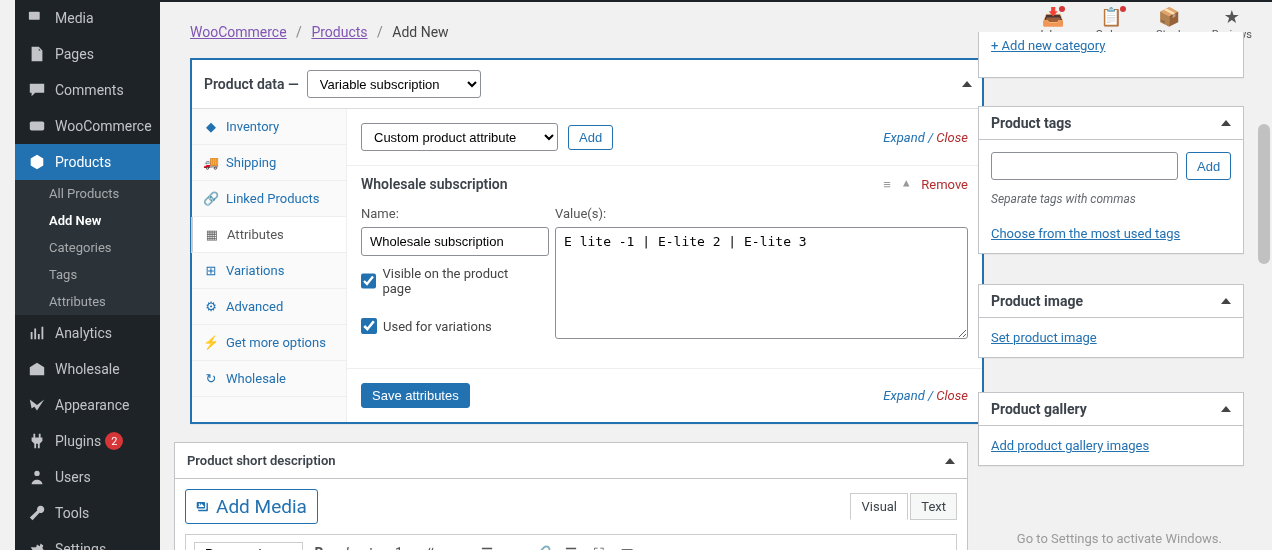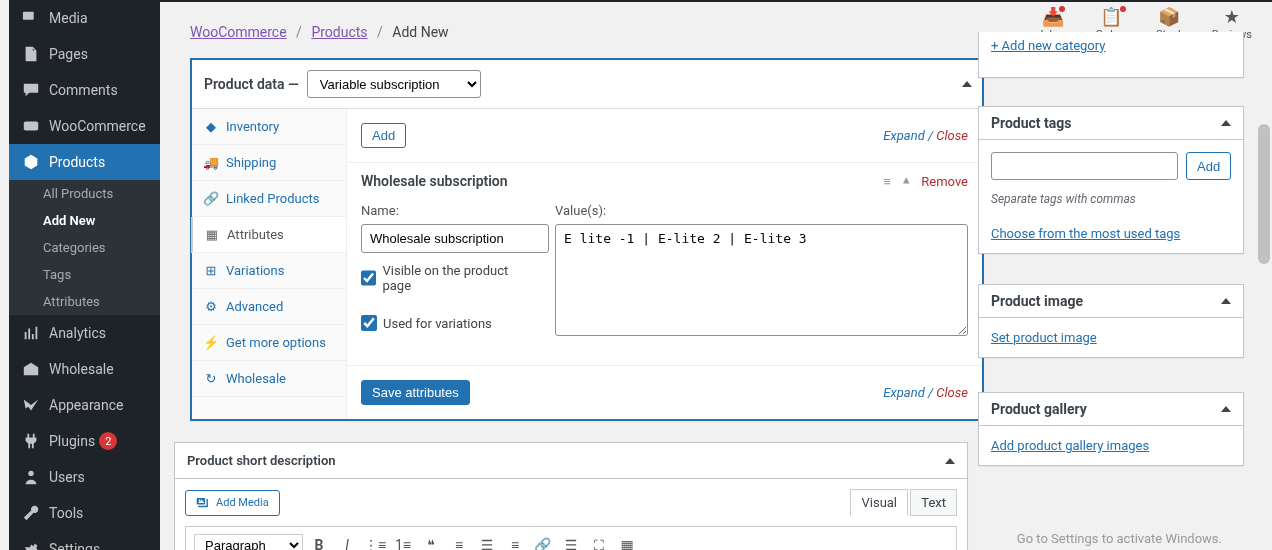--- a/index.html
+++ b/index.html
@@ -1,17 +1,17 @@
 <!DOCTYPE html>
 <html><head>
 <meta charset="utf-8">
 <style>
 * { box-sizing: border-box; margin: 0; padding: 0; }
 body { font-family: -apple-system, BlinkMacSystemFont, "Segoe UI", Roboto, sans-serif; font-size: 13px; background: #f1f1f1; color: #3c434a; width: 1272px; height: 550px; overflow: hidden; position: relative; }
-#adminmenu { position: absolute; left: 9px; top: 0; width: 160px; height: 550px; background: #1d2327; color: #f0f0f1; }
+#adminmenu { position: absolute; left: 15px; top: 0; width: 160px; height: 550px; background: #1d2327; color: #f0f0f1; }
 #adminmenu .menu-item { display: flex; align-items: center; padding: 8px 12px; color: #c3c4c7; cursor: pointer; font-size: 14px; }
 #adminmenu .menu-item .icon { width: 20px; height: 20px; margin-right: 8px; display: inline-flex; align-items: center; justify-content: center; fill: currentColor; }
 #adminmenu .menu-item.current { background: #2271b1; color: #fff; position: relative; }
 #adminmenu .menu-item.current::after { content: ""; position: absolute; right: -8px; top: 50%; margin-top: -8px; border: 8px solid transparent; border-right-color: #f1f1f1; }
 #adminmenu .submenu { background: #2c3338; font-size: 13px; }
 #adminmenu .submenu .sub-item { padding: 6px 12px 6px 34px; color: #a7aaad; cursor: pointer; }
 #adminmenu .submenu .sub-item.current { color: #fff; font-weight: 600; }
 #adminmenu .badge { background: #d63638; color: #fff; border-radius: 9px; font-size: 11px; padding: 0 6px; margin-left: 4px; display: inline-flex; align-items: center; justify-content: center; min-width: 18px; height: 18px; }
 
 #topbar { position: absolute; left: 160px; top: 0; right: 0; height: 2px; background: #1d2327; }
@@ -65,21 +65,21 @@
 .attr-checks label { display: flex; align-items: center; gap: 6px; margin-top: 8px; font-size: 13px; color: #444; }
 .attr-checks input { width: 16px; height: 16px; accent-color: #2271b1; }
 
 #attr-save { padding: 14px; display: flex; align-items: center; position: relative; }
 #attr-save .expand { position: absolute; right: 14px; color: #2271b1; font-style: italic; font-size: 13px; cursor: pointer; }
 #attr-save .expand .close { color: #b32d2e; }
 
 #short-desc { left: 14px; top: 440px; width: 794px; }
 #sd-head { padding: 10px 12px; border-bottom: 1px solid #c3c4c7; font-weight: 600; display: flex; justify-content: space-between; align-items: center; }
 #sd-body { padding: 10px; }
-#add-media { display: inline-flex; align-items: center; gap: 6px; border: 1px solid #2271b1; color: #2271b1; padding: 5px 10px; border-radius: 3px; font-size: 11px; cursor: pointer; }
+#add-media { display: inline-flex; align-items: center; gap: 6px; border: 1px solid #2271b1; color: #2271b1; padding: 5px 10px; border-radius: 3px; font-size: 19px; cursor: pointer; }
 #editor-tabs { float: right; }
 #editor-tabs .etab { padding: 5px 10px; border: 1px solid #ccc; background: #f6f7f7; font-size: 13px; cursor: pointer; display: inline-block; margin-left: -1px; }
 #editor-tabs .etab.active { background: #fff; border-bottom-color: #fff; }
 #editor-toolbar { margin-top: 10px; border: 1px solid #ccc; background: #fff; padding: 6px 8px; display: flex; gap: 4px; align-items: center; }
 #editor-toolbar select { border: 1px solid #ccc; padding: 2px 20px 2px 6px; font-size: 13px; background: #fff; }
 #editor-toolbar .tb { width: 24px; height: 24px; display: inline-flex; align-items: center; justify-content: center; font-size: 14px; color: #555; cursor: pointer; border-radius: 2px; }
 
 .sidebox { width: 266px; }
 #addcat { left: 818px; top: 30px; height: 46px; border-top: none; }
 #addcat .inside { padding: 6px 12px 12px; }
@@ -290,20 +290,23 @@
             <span class="ticon" style="color:#2271b1">⚡</span>
             <span>Get more options</span>
           </div>
           <div class="tab">
             <span class="ticon" style="color:#2271b1">↻</span>
             <span>Wholesale</span>
           </div>
         </div>
       <div id="pd-content">
         <div id="attr-top">
+          <select>
+            <option>Custom product attribute</option>
+          </select>
           <button class="button">Add</button>
           <span class="expand">
             <span>Expand</span> / <span class="close">Close</span>
           </span>
         </div>
 
         <div class="attr-block">
           <div class="attr-head">
             <span class="title">Wholesale subscription</span>
             <span class="actions">

